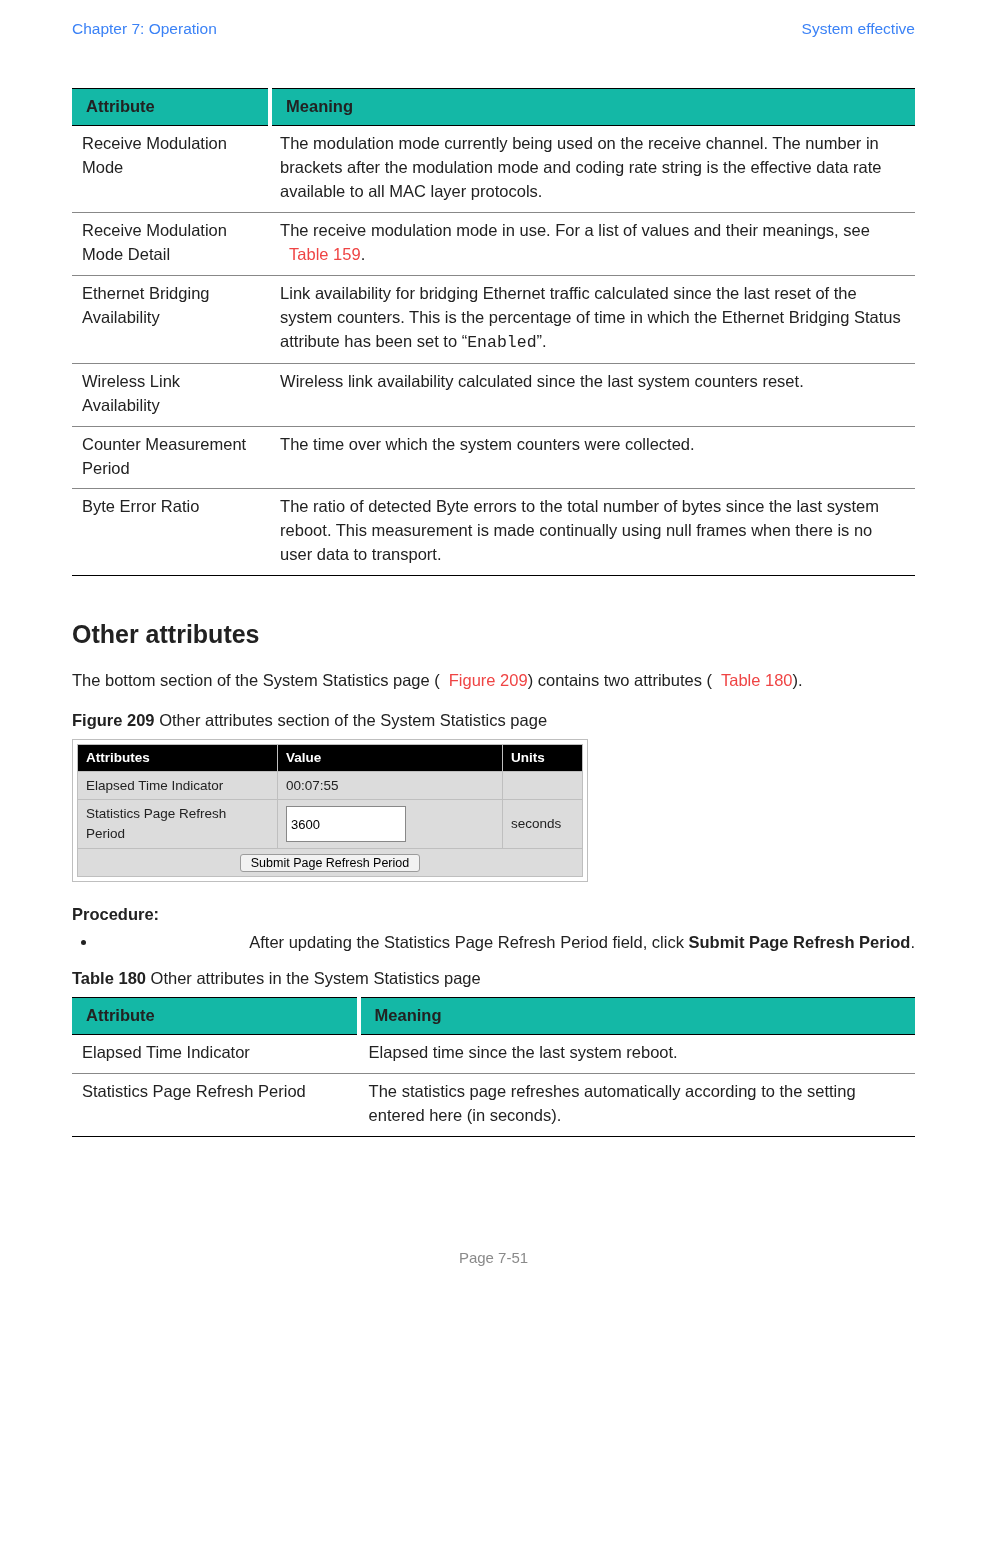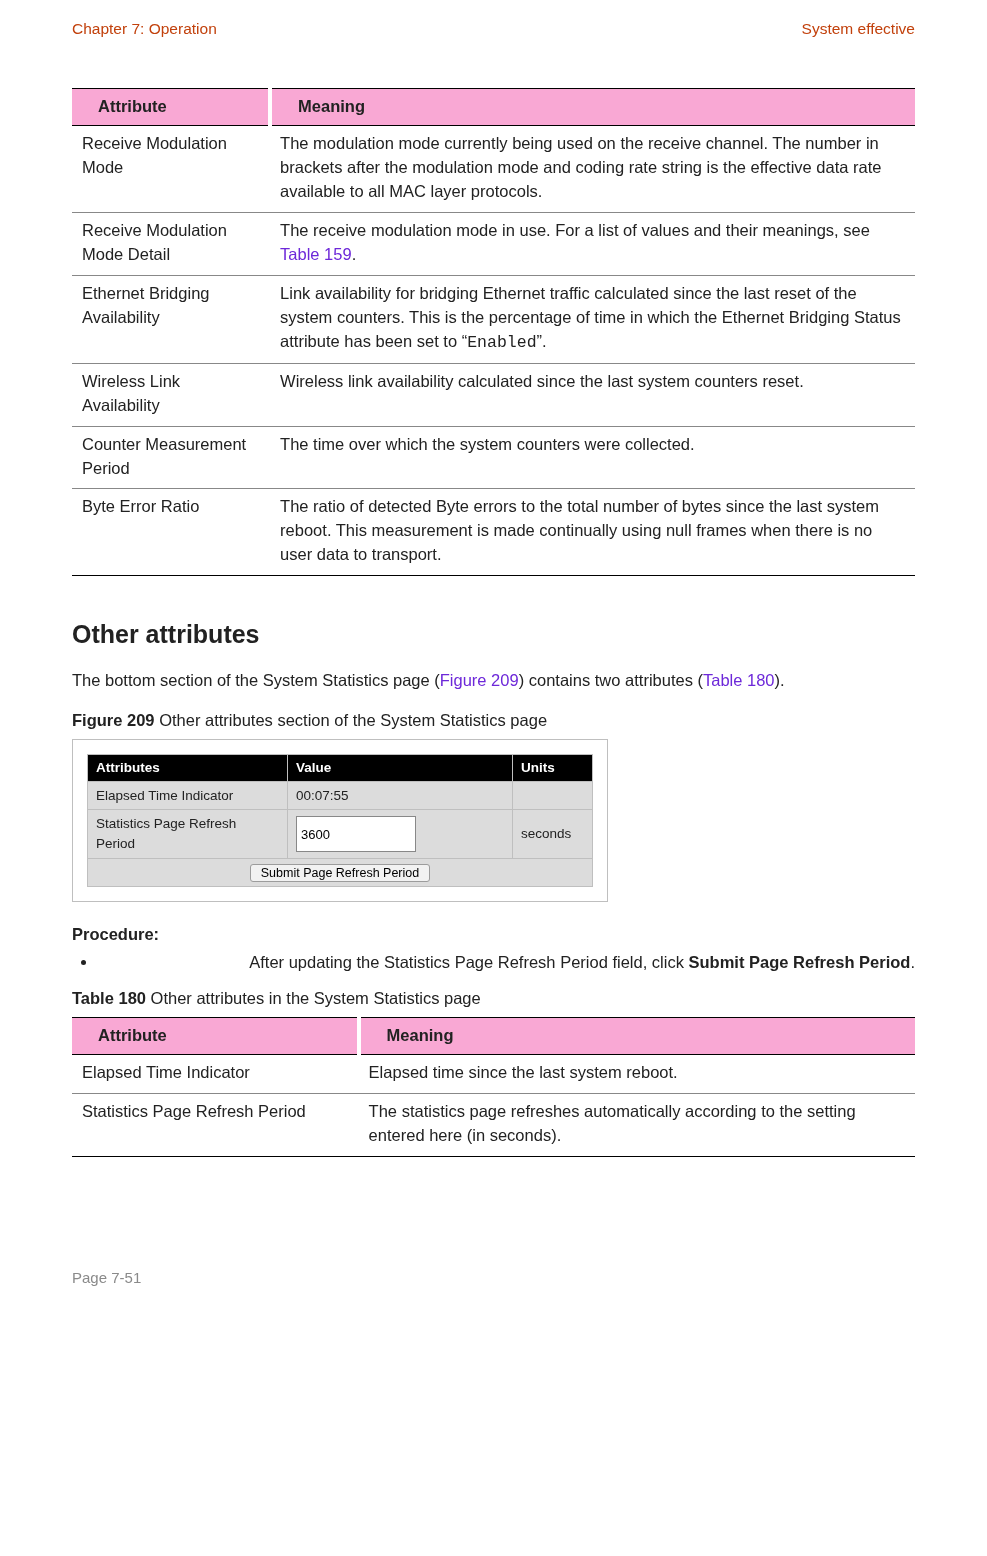--- a/index.html
+++ b/index.html
@@ -8,59 +8,59 @@
     padding: 18px 72px 30px 72px;
     font-family: "Segoe UI", Arial, sans-serif;
     color: #222;
     background: #fff;
     font-size: 16.5px;
     line-height: 1.45;
   }
   .page-header {
     display: flex;
     justify-content: space-between;
-    color: #c2410c;
+    color: #3b82f6;
     font-size: 15.5px;
     margin-bottom: 48px;
   }
   .doc-table {
     width: 100%;
     border-collapse: collapse;
     margin-top: 2px;
   }
   .doc-table th {
-    background: #f9a8d4;
+    background: #14b8a6;
     text-align: left;
     font-weight: 700;
-    padding: 6px 26px;
+    padding: 6px 14px;
     border-top: 1.5px solid #000;
     border-bottom: 1.5px solid #000;
   }
   .doc-table th:first-child { border-right: 4px solid #fff; }
   .doc-table td {
     vertical-align: top;
     padding: 6px 10px 8px 10px;
     border-bottom: 1px solid #888;
   }
   .doc-table tr:last-child td { border-bottom: 1.5px solid #000; }
   .col-attr { width: 23.5%; }
-  .link { color: #6d28d9; }
+  .link { color: #ef4444; margin-left: 9px; }
   .mono { font-family: Consolas, "Courier New", monospace; }
   h2.section {
     font-family: Arial, sans-serif;
     font-size: 25px;
     font-weight: 700;
     margin: 40px 0 10px 0;
   }
   .caption { margin: 12px 0 6px 0; }
   .caption .cap-label { font-weight: 700; }
   .fig-wrap {
     border: 1px solid #bfbfbf;
     display: inline-block;
-    padding: 14px;
+    padding: 4px;
     margin-bottom: 10px;
   }
   .fig-table {
     border-collapse: collapse;
     font-family: Arial, sans-serif;
     font-size: 13.5px;
   }
   .fig-table th {
     background: #000;
     color: #fff;
@@ -97,20 +97,21 @@
     padding: 1px 10px;
     background: #f2f2f2;
     border: 1px solid #9c9c9c;
     border-radius: 3px;
   }
   .proc-label { font-weight: 700; margin: 4px 0 2px 0; }
   ul.proc { margin: 4px 0 10px 0; padding-left: 26px; text-align: right; }
   ul.proc li { padding-left: 6px; }
   .t180 .col-attr { width: 34%; }
   .page-footer {
+    text-align: center;
     color: #8a8a8a;
     font-size: 15px;
     margin-top: 110px;
   }
 </style>
 </head>
 <body>
 
 
 

